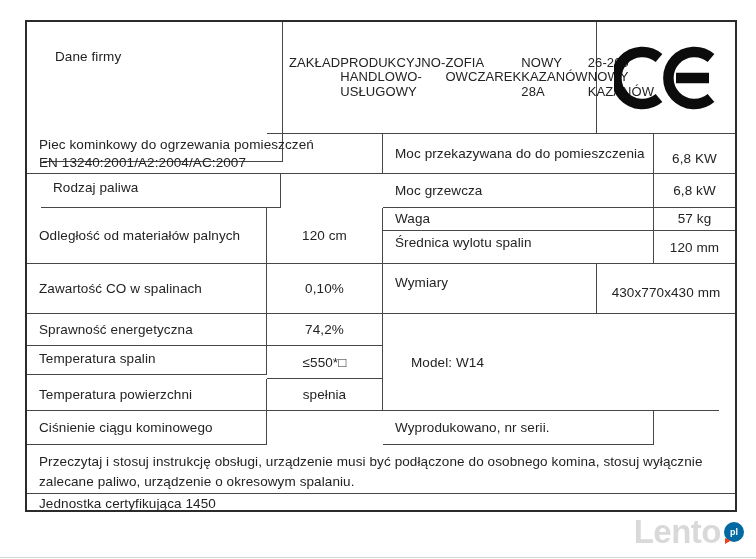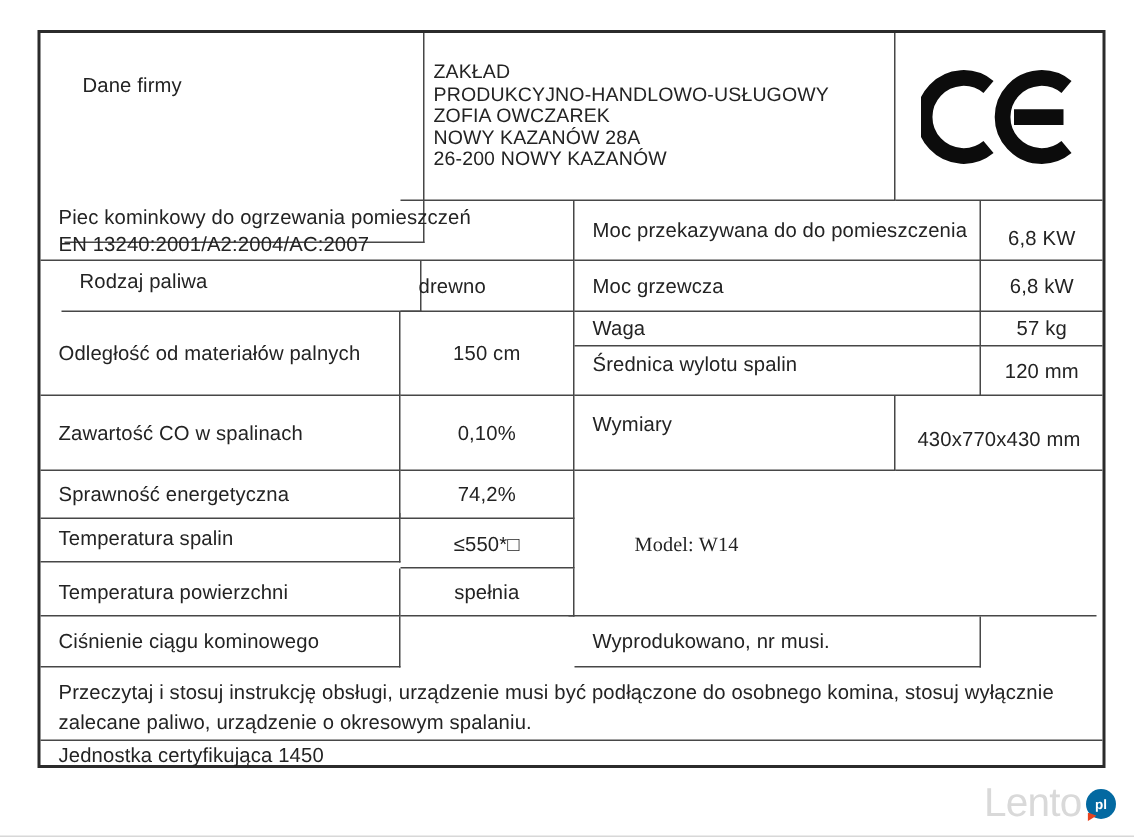--- a/index.html
+++ b/index.html
@@ -14,21 +14,21 @@
   .bb { border-bottom:1px solid #474747; }
   .lbl { justify-content:flex-start; padding-left:12px; padding-right:8px; }
   .val { justify-content:center; text-align:center; }
   .vtop { align-items:flex-start; }
   .vbottom { align-items:flex-end; padding-bottom:6px; }
 
   
   .cA1 { left:16px; top:0; width:240px; height:140px; padding-top:26px; }
   .cA2 { left:240px; top:0; width:330px; height:112px; padding-left:22px; }
   .cA3 { left:570px; top:0; width:138px; height:112px; justify-content:center; }
-  .addr { display:flex; flex-direction:column; justify-content:center; gap:0; }
+  .addr { display:flex; flex-direction:row; justify-content:center; gap:0; }
   .addr div { font-size:13px; line-height:14.5px; }
 
   
   .cB1 { left:0; top:112px; width:356px; height:40px; flex-direction:column;
          align-items:flex-start; justify-content:center; }
   .cB1 div { font-size:13.5px; line-height:18px; }
   .cB2 { left:356px; top:112px; width:271px; height:40px; }
   .cB3 { left:627px; top:112px; width:81px; height:40px; }
 
   
@@ -51,43 +51,43 @@
   .cE3 { left:356px; top:242px; width:214px; height:50px; padding-top:10px; }
   .cE4 { left:570px; top:242px; width:138px; height:50px; padding-top:8px; }
 
   
   .cF1 { left:0; top:292px; width:240px; height:32px; }
   .cF2 { left:240px; top:292px; width:116px; height:32px; }
   .cF3 { left:0; top:320px; width:240px; height:33px; }
   .cF4 { left:240px; top:324px; width:116px; height:33px; }
   .cF5 { left:0; top:357px; width:240px; height:32px; }
   .cF6 { left:240px; top:357px; width:116px; height:32px; }
-  .cFM { left:352px; top:292px; width:352px; height:97px; padding-left:44px;
-         justify-content:flex-start;font-family:Liberation Serif, serif; }
+  .cFM { left:340px; top:292px; width:352px; height:97px; padding-left:44px;
+         justify-content:flex-start; }
 
   
   .cG1 { left:0; top:389px; width:240px; height:34px; }
   .cG2 { left:240px; top:389px; width:116px; height:34px; }
   .cG3 { left:356px; top:389px; width:271px; height:34px; }
   .cG4 { left:627px; top:389px; width:81px; height:34px; }
 
   
   .cH  { left:0; top:423px; width:708px; height:49px; align-items:flex-start;
          padding:7px 10px 0 12px; line-height:20px; }
   .cI  { left:0; top:472px; width:708px; height:16px; align-items:flex-start;
          padding-top:1px; padding-left:12px; }
 
   
   .ce-svg { width:104px; height:66px; display:block; }
   .ce-svg path { stroke:#0c0c0c; stroke-width:10.5; fill:none; }
 
   
   #watermark { position:absolute; right:12px; bottom:8px; display:flex;
     align-items:center; gap:3px; }
-  #wm-text { font-size:27px; font-weight:normal; color:#d9d9d9; letter-spacing:-0.5px; }
+  #wm-text { font-size:33px; font-weight:bold; color:#d9d9d9; letter-spacing:-0.5px; }
   #wm-badge { position:relative; width:20px; height:20px; background:#0369a1;
     border-radius:50%; display:flex; align-items:center; justify-content:center; }
   #wm-badge span { color:#ffffff; font-size:9px; font-weight:bold; }
   #wm-badge::after { content:""; position:absolute; left:1px; bottom:-2px;
     width:6px; height:6px; background:#e8431f;
     clip-path:polygon(0 100%, 0 0, 100% 40%); }
 
   #page-edge { position:absolute; left:0; bottom:1px; width:756px; height:1px;
     background:#d8d8d8; }
 </style>
@@ -116,46 +116,45 @@
     </div>
 
     <div class="cell cB1 br bb lbl">
       <div>Piec kominkowy do ogrzewania pomieszczeń</div>
       <div>EN 13240:2001/A2:2004/AC:2007</div>
     </div>
     <div class="cell cB2 br bb lbl">Moc przekazywana do do pomieszczenia</div>
     <div class="cell cB3 bb val vbottom">6,8 KW</div>
 
     <div class="cell cC1 br bb lbl">Rodzaj paliwa</div>
-    <div class="cell cC2 br bb">drewno</div>
     <div class="cell cC3 br bb lbl">Moc grzewcza</div>
     <div class="cell cC4 bb val">6,8 kW</div>
 
     <div class="cell cD1 br bb lbl">Odległość od materiałów palnych</div>
-    <div class="cell cD2 br bb val">150 cm</div>
+    <div class="cell cD2 br bb val">120 cm</div>
     <div class="cell cD3 br bb lbl">Waga</div>
     <div class="cell cD4 bb val">57 kg</div>
     <div class="cell cD5 br bb lbl">Średnica wylotu spalin</div>
     <div class="cell cD6 bb val">120 mm</div>
 
     <div class="cell cE1 br bb lbl">Zawartość CO w spalinach</div>
     <div class="cell cE2 br bb val">0,10%</div>
     <div class="cell cE3 br bb lbl vtop">Wymiary</div>
     <div class="cell cE4 bb val">430x770x430 mm</div>
 
     <div class="cell cF1 br bb lbl">Sprawność energetyczna</div>
     <div class="cell cF2 br bb val">74,2%</div>
     <div class="cell cF3 br bb lbl">Temperatura spalin</div>
     <div class="cell cF4 br bb val">≤550*□</div>
     <div class="cell cF6 br bb val">spełnia</div>
     <div class="cell cF5 br bb lbl">Temperatura powierzchni</div>
     <div class="cell cFM bb">Model: W14</div>
 
     <div class="cell cG1 br bb lbl">Ciśnienie ciągu kominowego</div>
-    <div class="cell cG3 br bb lbl">Wyprodukowano, nr musi.</div>
+    <div class="cell cG3 br bb lbl">Wyprodukowano, nr serii.</div>
 
     <div class="cell cH bb">Przeczytaj i stosuj instrukcję obsługi, urządzenie musi być podłączone do osobnego komina, stosuj wyłącznie zalecane paliwo, urządzenie o okresowym spalaniu.</div>
 
     <div class="cell cI">Jednostka certyfikująca 1450</div>
   </div>
 
   <div id="watermark">
     <span id="wm-text">Lento</span>
     <span id="wm-badge">
       <span>pl</span>

